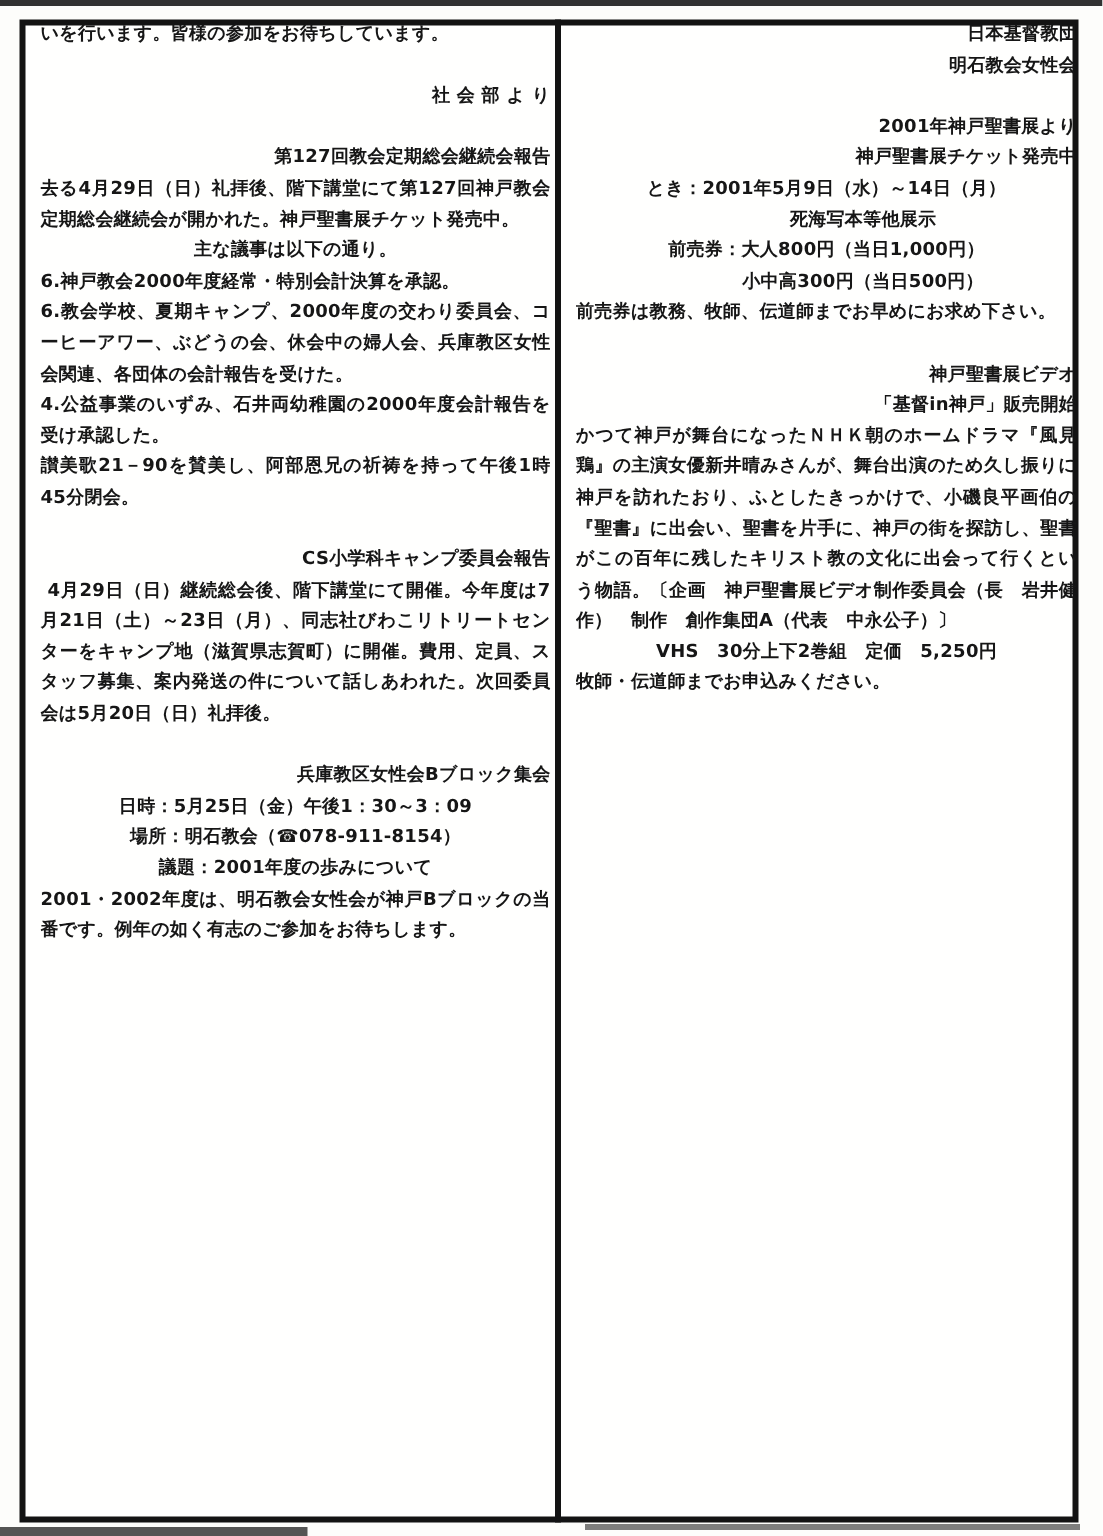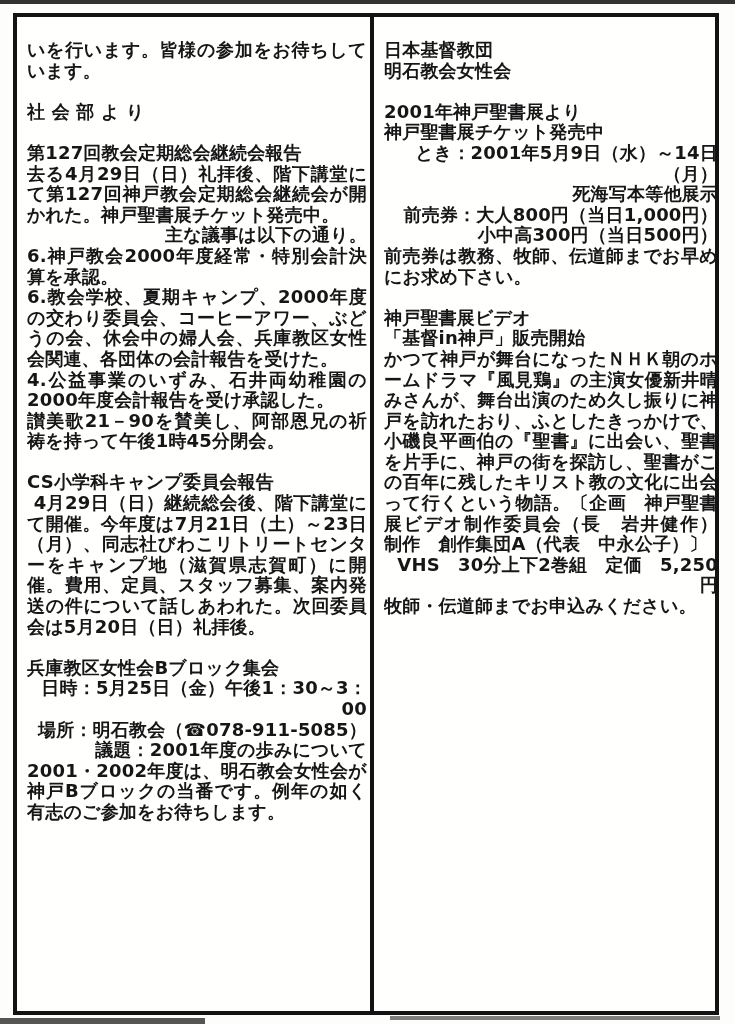--- a/index.html
+++ b/index.html
@@ -44,41 +44,41 @@
     background: #fffffe;
   }
   .column-divider {
     position: absolute;
     left: 370px; top: 13px;
     width: 4px; height: 1002px;
     background: #131313;
   }
   .column {
     position: absolute;
-    top: 40px;
+    top: 12px;
     max-height: 986px;
     overflow: hidden;
     color: #161616;
-    font-size: 18px;
+    font-size: 12px;
     line-height: 20.6px;
     font-weight: 700;
     letter-spacing: 0.2px;
   }
   .column-left {
     left: 27px;
     width: 340px;
   }
   .column-right {
     left: 384px;
     width: 334px;
   }
   .block { white-space: pre-wrap; }
-  .heading { text-align: left; }
+  .heading { text-align: right; }
   .para { text-align: justify; }
-  .line { text-align: right; }
+  .line { text-align: center; }
   .spacer { height: 20.6px; }
 </style>
 </head>
 <body>
 
 <div class="scan-edge-top"></div>
 <div class="scan-edge-bottom-left"></div>
 <div class="scan-edge-bottom-right"></div>
 
 <div class="frame"></div>
@@ -94,22 +94,22 @@
     <div class="block line">主な議事は以下の通り。</div>
     <div class="block para">6.神戸教会2000年度経常・特別会計決算を承認。</div>
     <div class="block para">6.教会学校、夏期キャンプ、2000年度の交わり委員会、コーヒーアワー、ぶどうの会、休会中の婦人会、兵庫教区女性会関連、各団体の会計報告を受けた。</div>
     <div class="block para">4.公益事業のいずみ、石井両幼稚園の2000年度会計報告を受け承認した。</div>
     <div class="block para">讃美歌21－90を賛美し、阿部恩兄の祈祷を持って午後1時45分閉会。</div>
     <div class="block spacer"></div>
     <div class="block heading">CS小学科キャンプ委員会報告</div>
     <div class="block para"> 4月29日（日）継続総会後、階下講堂にて開催。今年度は7月21日（土）～23日（月）、同志社びわこリトリートセンターをキャンプ地（滋賀県志賀町）に開催。費用、定員、スタッフ募集、案内発送の件について話しあわれた。次回委員会は5月20日（日）礼拝後。</div>
     <div class="block spacer"></div>
     <div class="block heading">兵庫教区女性会Bブロック集会</div>
-    <div class="block line">日時：5月25日（金）午後1：30～3：00</div>
-    <div class="block line">場所：明石教会（☎078-911-5085）</div>
+    <div class="block line">日時：5月25日（金）午後1：30～3：09</div>
+    <div class="block line">場所：明石教会（☎078-911-8154）</div>
     <div class="block line">議題：2001年度の歩みについて</div>
     <div class="block para">2001・2002年度は、明石教会女性会が神戸Bブロックの当番です。例年の如く有志のご参加をお待ちします。</div>
   </div>
 <div class="column column-right">
     <div class="block heading">日本基督教団</div>
     <div class="block heading">明石教会女性会</div>
     <div class="block spacer"></div>
     <div class="block heading">2001年神戸聖書展より</div>
     <div class="block heading">神戸聖書展チケット発売中</div>
     <div class="block line">とき：2001年5月9日（水）～14日（月）</div>

